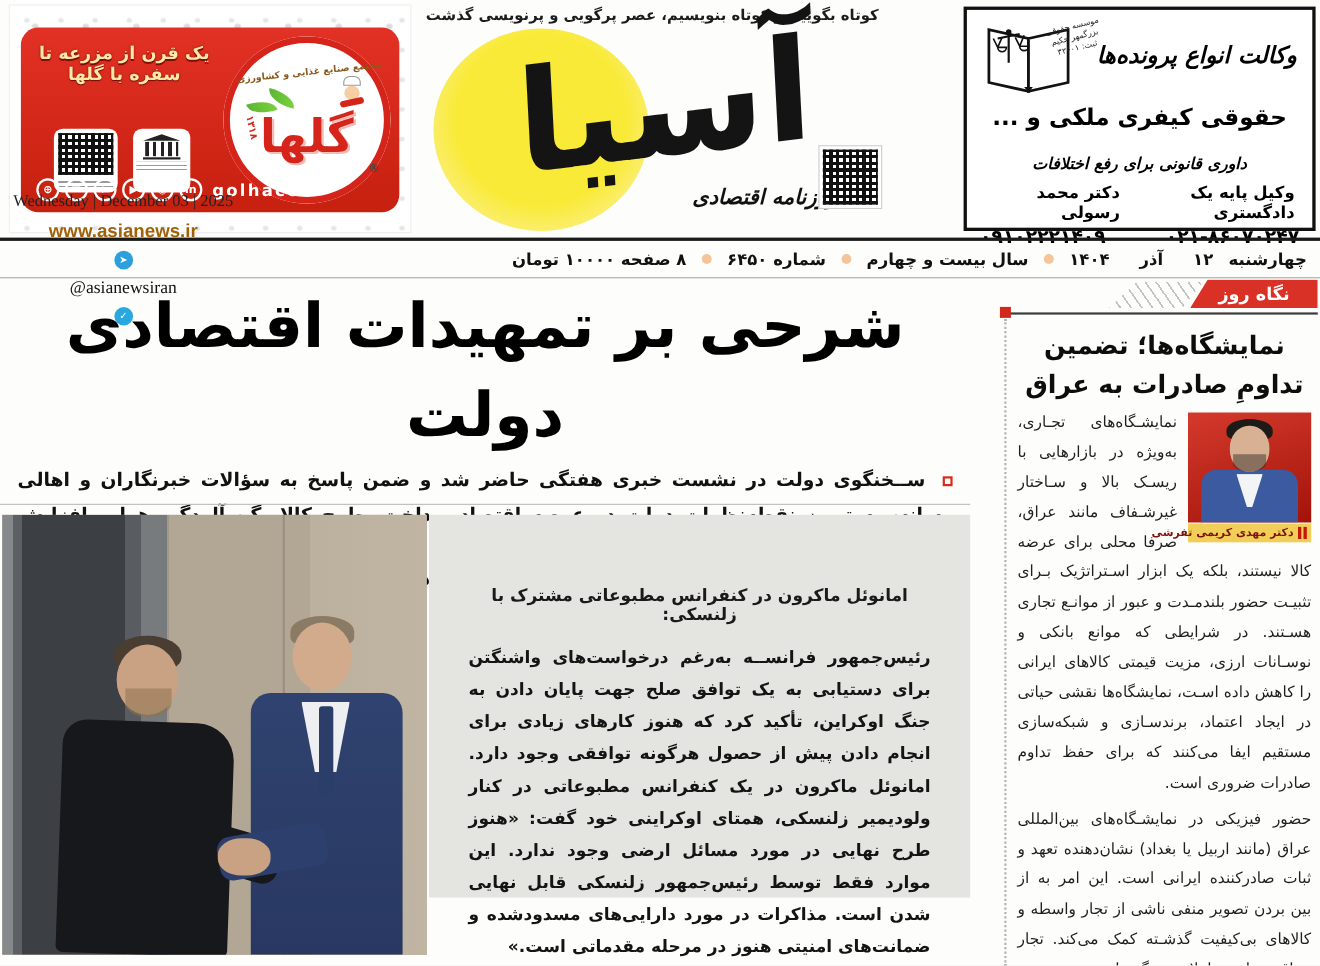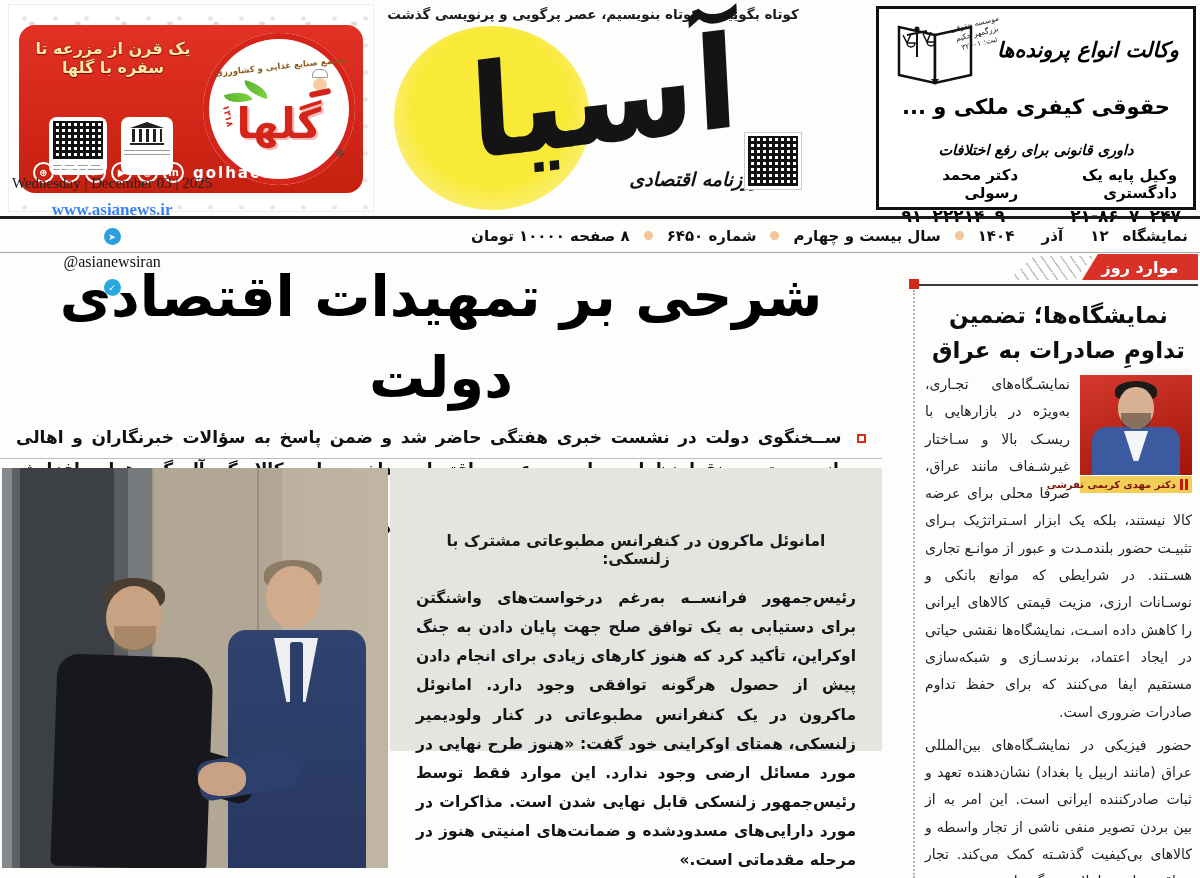--- a/index.html
+++ b/index.html
@@ -86,21 +86,21 @@
   
   .dateline { position:absolute; top:216px; left:0; width:1200px; height:37px;
     border-top:3px solid #1b1b1b; border-bottom:1px solid #a8a8a8;
     display:flex; align-items:center; direction:rtl; padding:0 12px; gap:14px; }
   .dl-fa { font-size:15px; font-weight:bold; color:#111; white-space:nowrap; }
   .dl-date { word-spacing:22px; }
   .dot { width:9px; height:9px; border-radius:50%; background:#f5c49b; flex:0 0 auto; }
   .dl-spacer { flex:1; }
   .dl-ltr { direction:ltr; display:flex; align-items:center; gap:8px;flex-direction:column; }
   .dl-en { font-family:"Liberation Serif", serif; font-size:15px; color:#222; }
-  .dl-web { font-family:Liberation Serif, serif; font-size:17px; font-weight:bold; color:#3b82f6; }
+  .dl-web { font-family:Liberation Sans, sans-serif; font-size:17px; font-weight:bold; color:#a16207; }
   .icon-circle { width:17px; height:17px; border-radius:50%; display:flex; align-items:center; justify-content:center;
     color:#fff; font-size:9px; }
   .tg { background:#2ba0dc; }
   .vf { background:#29a8e0; }
   .dl-handle { font-family:"Liberation Serif", serif; font-size:16px; color:#111; }
 
   
   .lead { position:absolute; top:256px; left:0; width:882px; direction:rtl; }
   .lead-headline { text-align:center; font-size:56px; font-weight:bold; color:#000; letter-spacing:-2px; line-height:1.45; }
   .lead-lede { padding:4px 16px 0; font-size:17px; font-weight:bold; line-height:1.85; text-align:justify; color:#111; }
@@ -130,22 +130,22 @@
     background:linear-gradient(180deg,#30426f,#283862); border-radius:18px 18px 0 0; }
   .m-shirt { position:absolute; left:272px; top:170px; width:44px; height:64px; background:#edeff1;
     clip-path:polygon(0 0,100% 0,72% 100%,28% 100%); }
   .m-tie { position:absolute; left:288px; top:174px; width:13px; height:80px; background:#2b3e6a; border-radius:3px; }
   .m-head { position:absolute; left:264px; top:98px; width:54px; height:62px; background:#d2ab8c; border-radius:50%; }
   .m-hair { position:absolute; left:262px; top:92px; width:58px; height:28px; background:#8b7b64; border-radius:50% 50% 30% 30%; }
   .m-arm { position:absolute; left:196px; top:286px; width:100px; height:40px; background:#2d3f6c;
     border-radius:12px; transform:rotate(-10deg); }
   .hands { position:absolute; left:196px; top:294px; width:48px; height:34px; background:#c9a183; border-radius:45%; }
 
-  .article { position:absolute; left:390px; top:0; right:0; height:283px; background:#e4e4e0;
-    padding:64px 26px 0; direction:rtl; }
+  .article { position:absolute; left:390px; top:0; right:0; height:348px; background:#e4e4e0;
+    padding:64px 36px 0; direction:rtl; }
   .art-kicker { text-align:center; font-size:15.5px; font-weight:bold; color:#1a1a1a; }
   .art-headline { text-align:center; font-size:30px; font-weight:bold; color:#000; margin-top:12px; letter-spacing:-1px; }
   .art-body { margin-top:16px; font-size:15.5px; font-weight:600; line-height:1.88; text-align:justify; color:#141414; }
 
   
   .dayview { position:absolute; left:906px; top:252px; width:292px; height:626px; }
   .dv-hatch { position:absolute; right:104px; top:4px; width:86px; height:24px;
     background:repeating-linear-gradient(55deg,#c4c4c4 0 1.5px,transparent 1.5px 8px);
     clip-path:polygon(30% 0,100% 0,78% 100%,0 100%); }
   .dv-badge { position:absolute; right:0; top:2px; width:116px; height:26px; background:#da3126;
@@ -249,21 +249,21 @@
       <span>دکتر محمد رسولی</span>
     </div>
     <div class="legal-phones">
       <span>۰۲۱-۸۶۰۷۰۲۴۷</span>
       <span>۰۹۱۰۲۲۲۱۴۰۹</span>
     </div>
   </div>
 
 
   <div class="dateline">
-    <span class="dl-fa">نمایشگاه</span>
+    <span class="dl-fa">چهارشنبه</span>
     <span class="dl-fa dl-date">۱۲ آذر ۱۴۰۴</span>
     <span class="dot"></span>
     <span class="dl-fa">سال بیست و چهارم</span>
     <span class="dot"></span>
     <span class="dl-fa">شماره ۶۴۵۰</span>
     <span class="dot"></span>
     <span class="dl-fa">۸ صفحه ۱۰۰۰۰ تومان</span>
     <span class="dl-spacer"></span>
     <span class="dl-ltr">
       <span class="dl-en">Wednesday | December 03 | 2025</span>
@@ -307,21 +307,21 @@
     </div>
     <div class="article">
       <div class="art-kicker">امانوئل ماکرون در کنفرانس مطبوعاتی مشترک با زلنسکی:</div>
       <div class="art-body">رئیس‌جمهور فرانســه به‌رغم درخواست‌های واشنگتن برای دستیابی به یک توافق صلح جهت پایان دادن به جنگ اوکراین، تأکید کرد که هنوز کارهای زیادی برای انجام دادن پیش از حصول هرگونه توافقی وجود دارد. امانوئل ماکرون در یک کنفرانس مطبوعاتی در کنار ولودیمیر زلنسکی، همتای اوکراینی خود گفت: «هنوز طرح نهایی در مورد مسائل ارضی وجود ندارد. این موارد فقط توسط رئیس‌جمهور زلنسکی قابل نهایی شدن است. مذاکرات در مورد دارایی‌های مسدودشده و ضمانت‌های امنیتی هنوز در مرحله مقدماتی است.»</div>
 
     </div>
   </div>
 
   <div class="dayview">
     <div class="dv-hatch"></div>
-    <div class="dv-badge">موارد روز</div>
+    <div class="dv-badge">نگاه روز</div>
     <div class="dv-rule"></div>
     <div class="dv-rule-sq"></div>
     <div class="dv-box">
       <div class="dv-headline">نمایشگاه‌ها؛ تضمین تداومِ صادرات به عراق</div>
       <div class="dv-fig">
         <div class="dv-photo">
           <div class="mk-suit"></div>
           <div class="mk-shirt"></div>
           <div class="mk-hair"></div>
           <div class="mk-head"></div>

